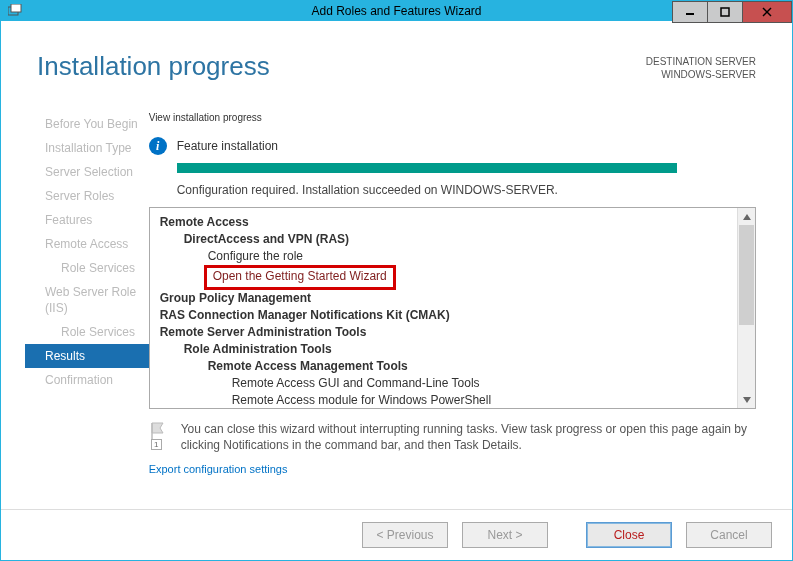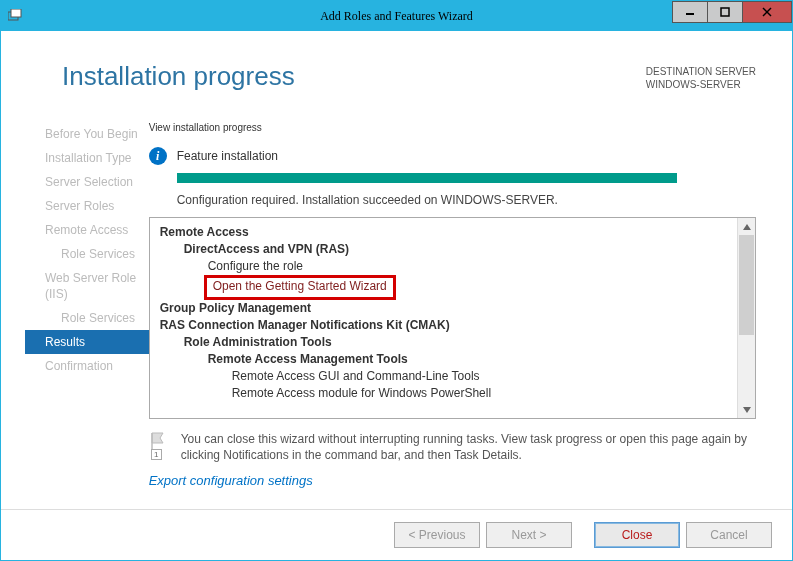--- a/index.html
+++ b/index.html
@@ -14,28 +14,27 @@
     width: 791px;
     height: 559px;
     border: 1px solid #27b3e0;
     background: #fff;
     position: relative;
     display: flex;
     flex-direction: column;
   }
   
   .titlebar {
-    height: 30px;
+    height: 20px;
     background: #27b3e0;
     display: flex;
     align-items: center;
     color: #000;
     font-size: 12px;
     position: relative;
-    font-family: Liberation Serif, serif;
   }
   .titlebar .sys-icon {
     width: 16px;
     height: 16px;
     margin: 0 6px;
     display: flex;
     align-items: center;
     justify-content: center;
   }
   .titlebar .title-text {
@@ -67,28 +66,28 @@
   .titlebar .controls .tb-btn.min { background: #c9cacb; }
   .titlebar .controls .tb-btn.max { background: #c9cacb; }
   .titlebar .controls .tb-btn.close { background: #c75050; width: 48px; }
 
   
   .header {
     padding: 30px 36px 10px 36px;
     display: flex;
     justify-content: space-between;
     align-items: flex-start;
-    margin-left: 25px;
   }
   .header .heading {
     font-size: 26px;
     font-weight: 300;
     color: #2d74a3;
   }
   .header .dest {
+    text-align: right;
     font-size: 10px;
     color: #555;
     line-height: 13px;
     margin-top: 4px;
   }
 
   
   .body {
     flex: 1 1 auto;
     display: flex;
@@ -246,34 +245,33 @@
   }
   .note-row .note-text {
     font-size: 12px;
     color: #555;
     line-height: 16px;
   }
   .export-link {
     color: #0072c6;
     margin-top: 10px;
     cursor: pointer;
-    font-size: 13px;
+    font-size: 11px;
     width: max-content;
-    font-style: italic;
   }
 
   
   .footer {
     height: 50px;
     border-top: 1px solid #ddd;
     background: #fff;
     display: flex;
     justify-content: flex-end;
     align-items: center;
-    gap: 6px;
+    gap: 14px;
     padding-right: 20px;
   }
   .footer .btn {
     min-width: 84px;
     height: 24px;
     border: 1px solid #aaa;
     background: #efefef;
     font-size: 12px;
     color: #999;
     display: flex;
@@ -333,20 +331,21 @@
     </div>
   </div>
 
   <div class="body">
 
     <div class="sidebar">
       <div class="step">Before You Begin</div>
       <div class="step">Installation Type</div>
       <div class="step">Server Selection</div>
       <div class="step">Server Roles</div>
+      <div class="step">Features</div>
       <div class="step">Remote Access</div>
       <div class="step indent">Role Services</div>
       <div class="step">Web Server Role (IIS)</div>
       <div class="step indent">Role Services</div>
       <div class="step active">Results</div>
       <div class="step">Confirmation</div>
     </div>
 
     <div class="main">
       <div class="view-label">View installation progress</div>
@@ -361,20 +360,21 @@
       <div class="feature-box">
         <div class="feature-scroll">
           <div class="l0">Remote Access</div>
           <div class="l1">DirectAccess and VPN (RAS)</div>
           <div class="l2">Configure the role</div>
           <div class="highlight-box">
             <span class="link l2">Open the Getting Started Wizard</span>
           </div>
           <div class="l0">Group Policy Management</div>
           <div class="l0">RAS Connection Manager Notifications Kit (CMAK)</div>
+          <div class="l0">Remote Server Administration Tools</div>
           <div class="l1">Role Administration Tools</div>
           <div class="l2b">Remote Access Management Tools</div>
           <div class="l3">Remote Access GUI and Command-Line Tools</div>
           <div class="l3">Remote Access module for Windows PowerShell</div>
         </div>
         <div class="scrollbar">
           <div class="sb-btn">
             <svg width="8" height="6">
                 <polygon points="4,0 8,6 0,6" fill="#666"></polygon>
               </svg>

